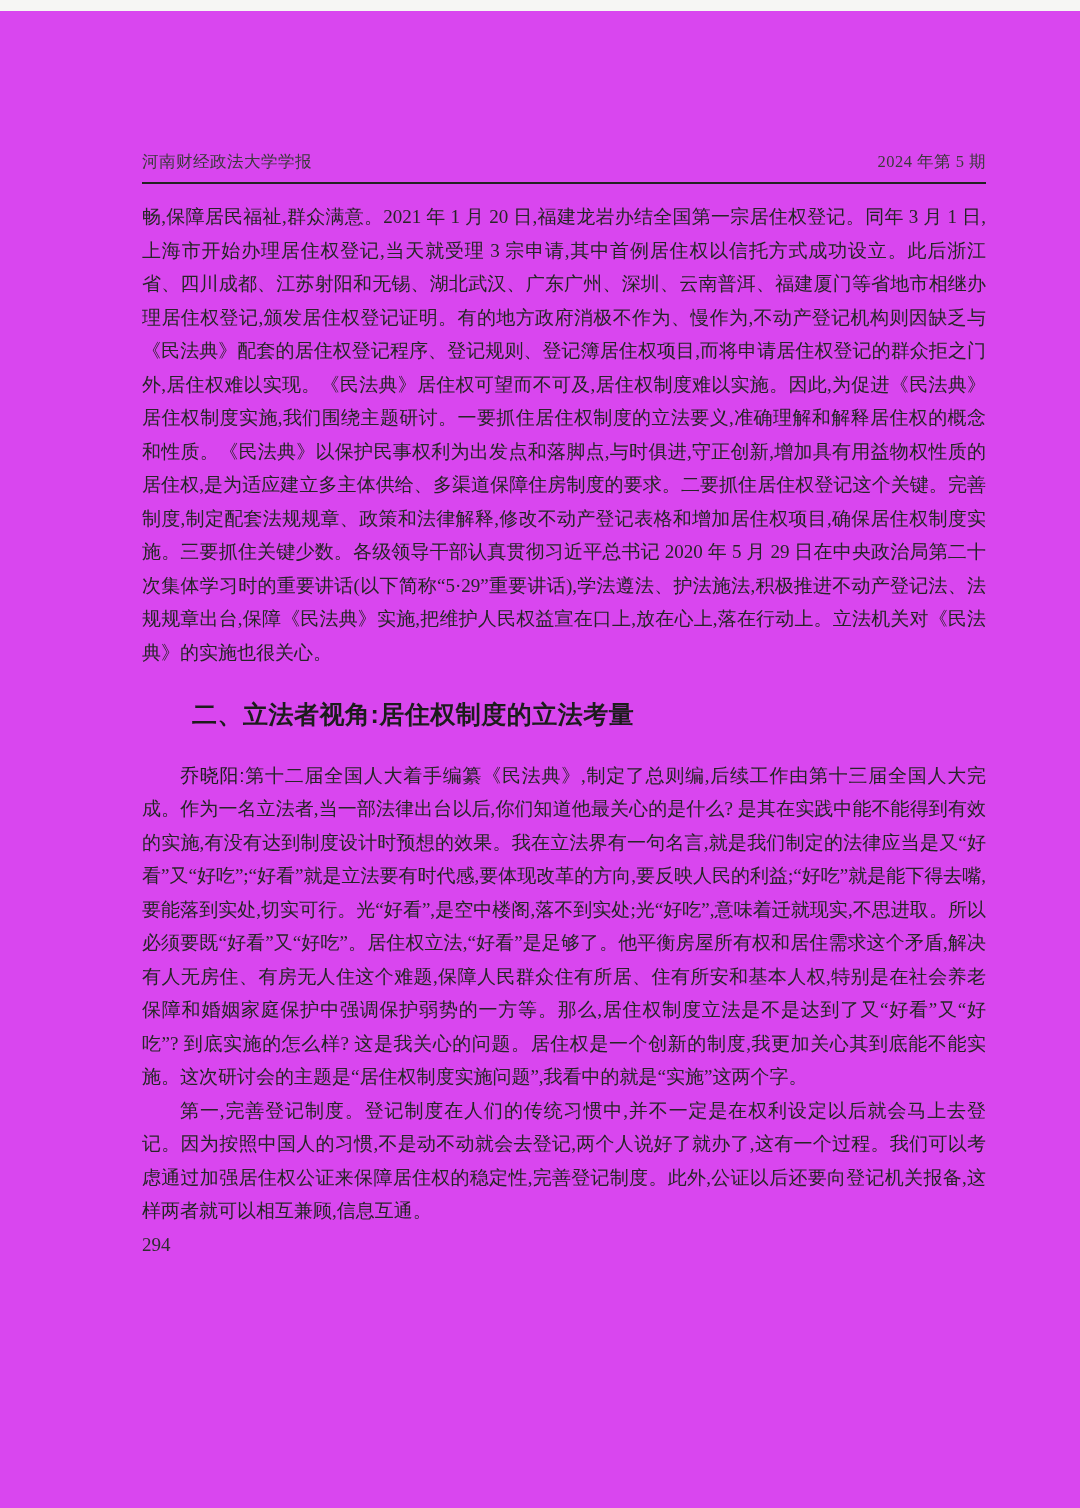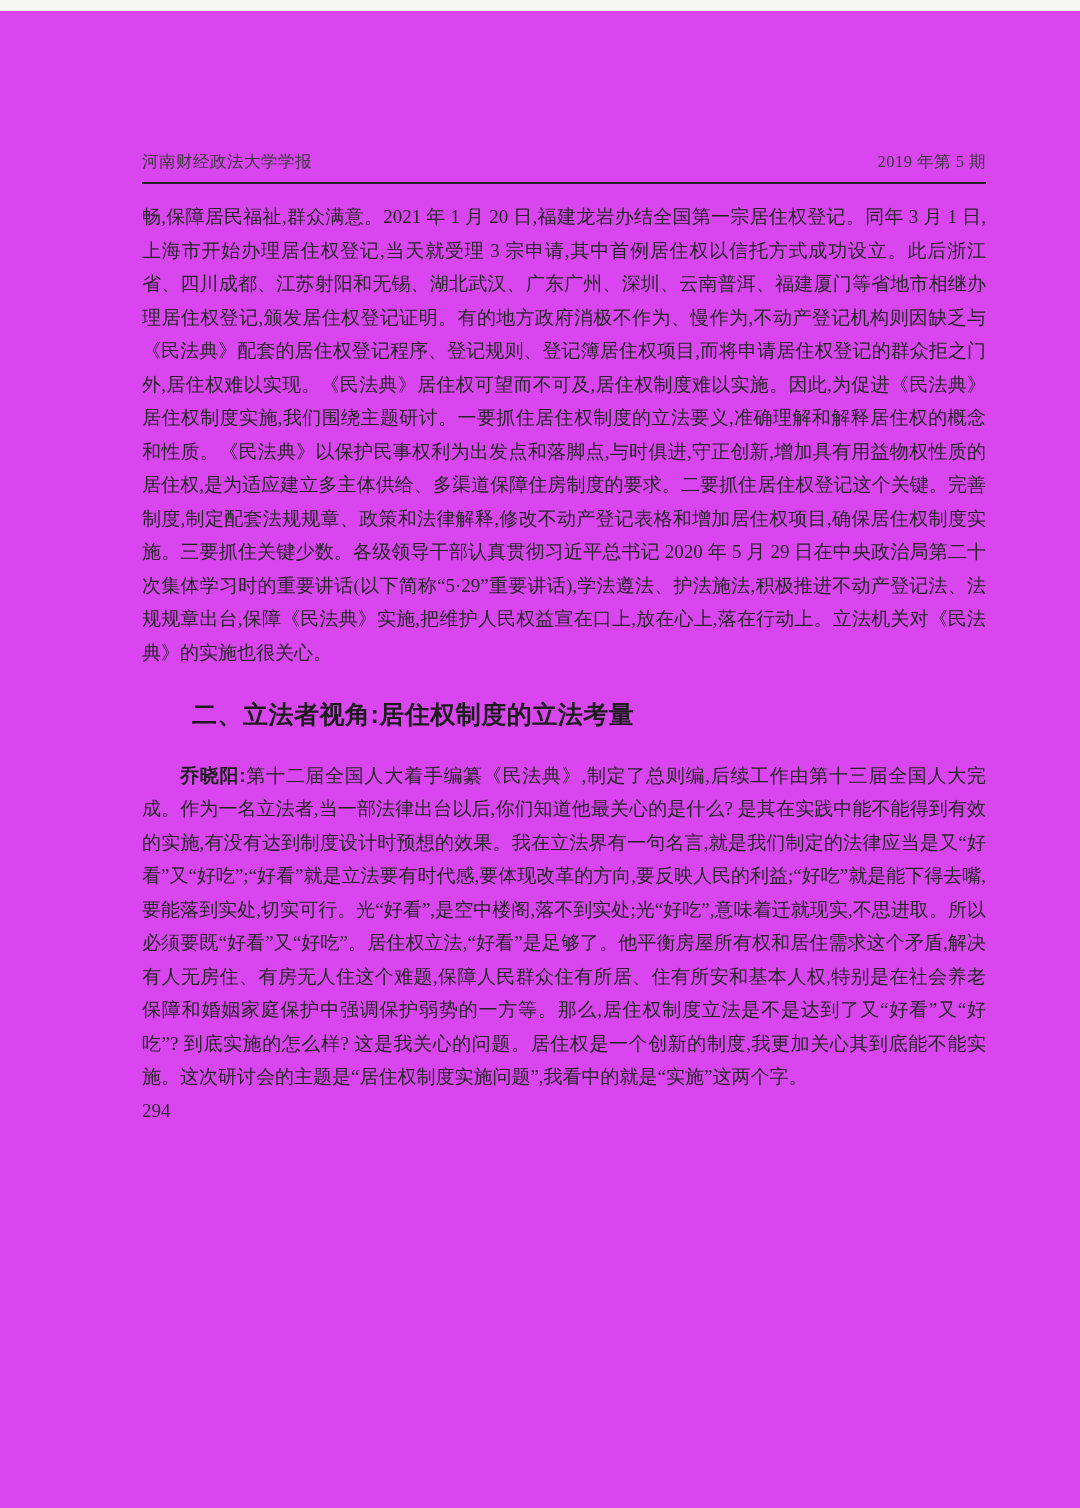--- a/index.html
+++ b/index.html
@@ -41,21 +41,21 @@
   }
   .body-text p {
     margin: 0;
     text-indent: 2em;
   }
   .body-text p.noindent {
     text-indent: 0;
   }
   .speaker {
     font-family: "Liberation Sans", "DejaVu Sans", sans-serif;
-    font-weight: bold;
+    font-weight: normal;
     color: #1e1e1e;
   }
   h2.section-heading {
     font-family: "Liberation Sans", "DejaVu Sans", sans-serif;
     font-size: 25px;
     font-weight: bold;
     color: #1c1c1c;
     margin: 29px 0 27px 0;
     padding-left: 2em;
     letter-spacing: 0.5px;
@@ -66,34 +66,35 @@
     color: #2e2e2e;
   }
 </style>
 </head>
 <body>
 
 <div class="page">
 
   <div class="running-head">
     <span>河南财经政法大学学报</span>
-    <span>2019 年第 5 期</span>
+    <span>2024 年第 5 期</span>
   </div>
 
   <hr class="head-rule">
 
   <div class="body-text">
 
     <p class="noindent">畅,保障居民福祉,群众满意。2021 年 1 月 20 日,福建龙岩办结全国第一宗居住权登记。同年 3 月 1 日,上海市开始办理居住权登记,当天就受理 3 宗申请,其中首例居住权以信托方式成功设立。此后浙江省、四川成都、江苏射阳和无锡、湖北武汉、广东广州、深圳、云南普洱、福建厦门等省地市相继办理居住权登记,颁发居住权登记证明。有的地方政府消极不作为、慢作为,不动产登记机构则因缺乏与《民法典》配套的居住权登记程序、登记规则、登记簿居住权项目,而将申请居住权登记的群众拒之门外,居住权难以实现。《民法典》居住权可望而不可及,居住权制度难以实施。因此,为促进《民法典》居住权制度实施,我们围绕主题研讨。一要抓住居住权制度的立法要义,准确理解和解释居住权的概念和性质。《民法典》以保护民事权利为出发点和落脚点,与时俱进,守正创新,增加具有用益物权性质的居住权,是为适应建立多主体供给、多渠道保障住房制度的要求。二要抓住居住权登记这个关键。完善制度,制定配套法规规章、政策和法律解释,修改不动产登记表格和增加居住权项目,确保居住权制度实施。三要抓住关键少数。各级领导干部认真贯彻习近平总书记 2020 年 5 月 29 日在中央政治局第二十次集体学习时的重要讲话(以下简称“5·29”重要讲话),学法遵法、护法施法,积极推进不动产登记法、法规规章出台,保障《民法典》实施,把维护人民权益宣在口上,放在心上,落在行动上。立法机关对《民法典》的实施也很关心。</p>
 
     <h2 class="section-heading">二、立法者视角:居住权制度的立法考量</h2>
 
     <p><span class="speaker">乔晓阳:</span><span>第十二届全国人大着手编纂《民法典》,制定了总则编,后续工作由第十三届全国人大完成。作为一名立法者,当一部法律出台以后,你们知道他最关心的是什么? 是其在实践中能不能得到有效的实施,有没有达到制度设计时预想的效果。我在立法界有一句名言,就是我们制定的法律应当是又“好看”又“好吃”;“好看”就是立法要有时代感,要体现改革的方向,要反映人民的利益;“好吃”就是能下得去嘴,要能落到实处,切实可行。光“好看”,是空中楼阁,落不到实处;光“好吃”,意味着迁就现实,不思进取。所以必须要既“好看”又“好吃”。居住权立法,“好看”是足够了。他平衡房屋所有权和居住需求这个矛盾,解决有人无房住、有房无人住这个难题,保障人民群众住有所居、住有所安和基本人权,特别是在社会养老保障和婚姻家庭保护中强调保护弱势的一方等。那么,居住权制度立法是不是达到了又“好看”又“好吃”? 到底实施的怎么样? 这是我关心的问题。居住权是一个创新的制度,我更加关心其到底能不能实施。这次研讨会的主题是“居住权制度实施问题”,我看中的就是“实施”这两个字。</span></p>
 
 
+    <p><span>第一,完善登记制度。登记制度在人们的传统习惯中,并不一定是在权利设定以后就会马上去登记。因为按照中国人的习惯,不是动不动就会去登记,两个人说好了就办了,这有一个过程。我们可以考虑通过加强居住权公证来保障居住权的稳定性,完善登记制度。此外,公证以后还要向登记机关报备,这样两者就可以相互兼顾,信息互通。</span></p>
 
   </div>
 
   <div class="page-footer">
     <span>294</span>
   </div>
 
 </div>
 
 </body></html>

